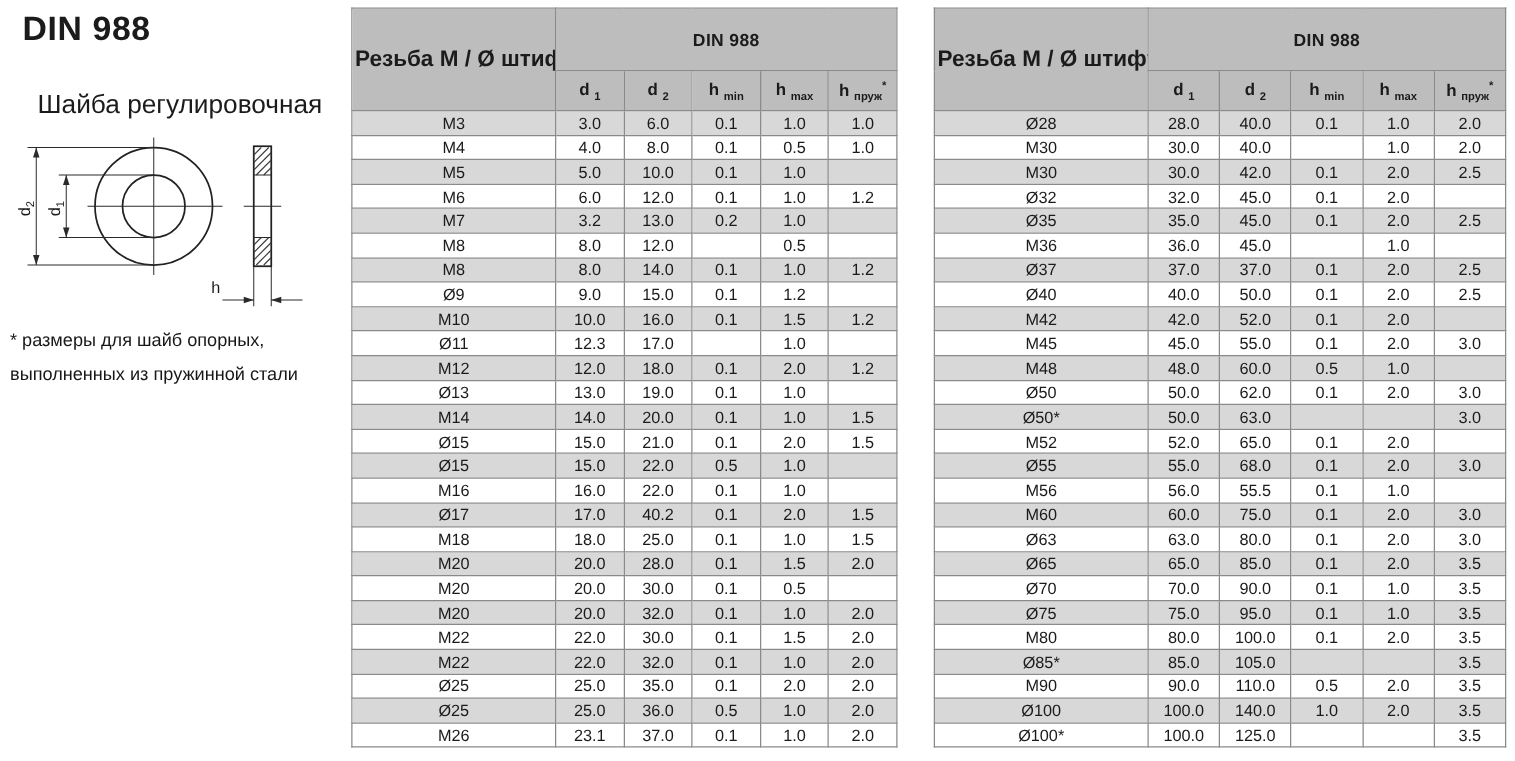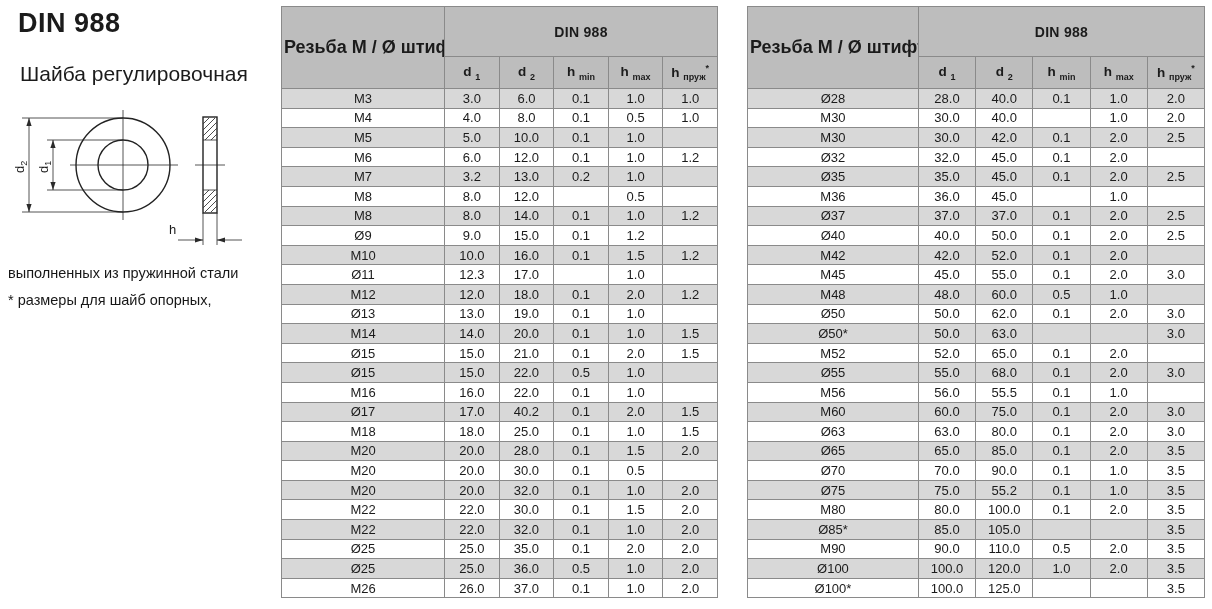--- a/index.html
+++ b/index.html
@@ -14,21 +14,21 @@
   body{
     width:1212px;height:609px;position:relative;background:#ffffff;
     font-family:"Liberation Sans", sans-serif;color:var(--text);
     overflow:hidden;
   }
   .page-title{
     position:absolute;left:18px;top:8px;margin:0;
     font-size:27px;font-weight:bold;letter-spacing:.5px;
   }
   .page-subtitle{
-    position:absolute;left:18px;top:60px;margin:2px;
+    position:absolute;left:18px;top:60px;margin:12px;
     font-size:21px;font-weight:normal;
   }
   .drawing{position:absolute;left:0;top:103px;}
   .footnote{
     position:absolute;left:8px;top:260px;
     font-size:14.5px;line-height:1.85;color:#171717;
   }
   .table-wrap{position:absolute;top:6px;}
   #table-0{left:281px;width:437px;}
   #table-1{left:747px;width:458px;}
@@ -115,22 +115,22 @@
       <line class="thin" x1="217" y1="110" x2="217" y2="142"></line>
       <line class="thin" x1="178" y1="137" x2="203" y2="137"></line>
       <line class="thin" x1="217" y1="137" x2="242" y2="137"></line>
       <polygon points="203,137 195,134.4 195,139.6" fill="#2a2a2a"></polygon>
       <polygon points="217,137 225,134.4 225,139.6" fill="#2a2a2a"></polygon>
       <text font-size="13" x="169" y="131">h</text>
     </g>
   </svg>
 
   <div class="footnote">
+    <div>* размеры для шайб опорных,</div>
     <div>выполненных из пружинной стали</div>
-    <div>* размеры для шайб опорных,</div>
   </div>
 </div>
 
 <div class="table-wrap" id="table-0">
     <table class="spec">
       <colgroup>
         <col style="width:37.4%">
         <col style="width:12.52%">
         <col style="width:12.52%">
         <col style="width:12.52%">
@@ -346,21 +346,21 @@
         <tr class="shaded">
           <td>Ø25</td>
           <td>25.0</td>
           <td>36.0</td>
           <td>0.5</td>
           <td>1.0</td>
           <td>2.0</td>
         </tr>
         <tr class="">
           <td>M26</td>
-          <td>26.0</td>
+          <td>23.1</td>
           <td>37.0</td>
           <td>0.1</td>
           <td>1.0</td>
           <td>2.0</td>
         </tr>
       </tbody>
     </table>
   </div>
 <div class="table-wrap" id="table-1">
     <table class="spec">
@@ -542,21 +542,21 @@
           <td>Ø70</td>
           <td>70.0</td>
           <td>90.0</td>
           <td>0.1</td>
           <td>1.0</td>
           <td>3.5</td>
         </tr>
         <tr class="shaded">
           <td>Ø75</td>
           <td>75.0</td>
-          <td>55.2</td>
+          <td>95.0</td>
           <td>0.1</td>
           <td>1.0</td>
           <td>3.5</td>
         </tr>
         <tr class="">
           <td>M80</td>
           <td>80.0</td>
           <td>100.0</td>
           <td>0.1</td>
           <td>2.0</td>
@@ -574,21 +574,21 @@
           <td>M90</td>
           <td>90.0</td>
           <td>110.0</td>
           <td>0.5</td>
           <td>2.0</td>
           <td>3.5</td>
         </tr>
         <tr class="shaded">
           <td>Ø100</td>
           <td>100.0</td>
-          <td>120.0</td>
+          <td>140.0</td>
           <td>1.0</td>
           <td>2.0</td>
           <td>3.5</td>
         </tr>
         <tr class="">
           <td>Ø100*</td>
           <td>100.0</td>
           <td>125.0</td>
           <td></td>
           <td></td>

